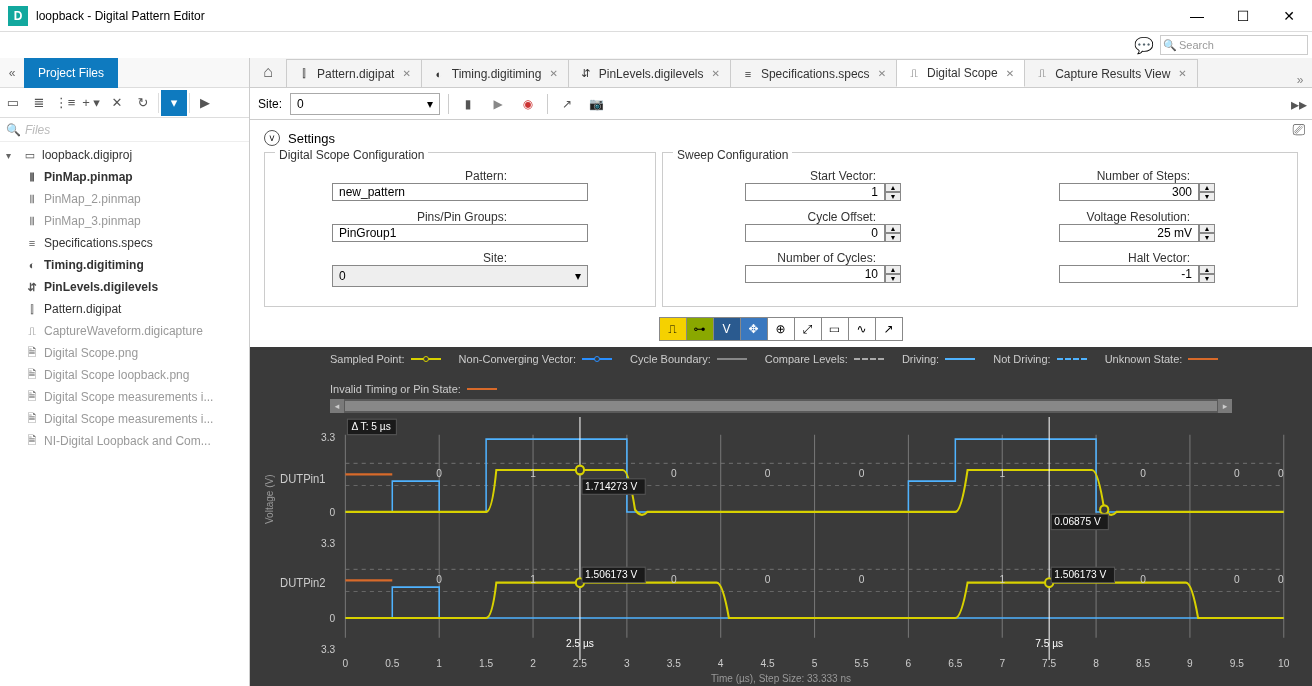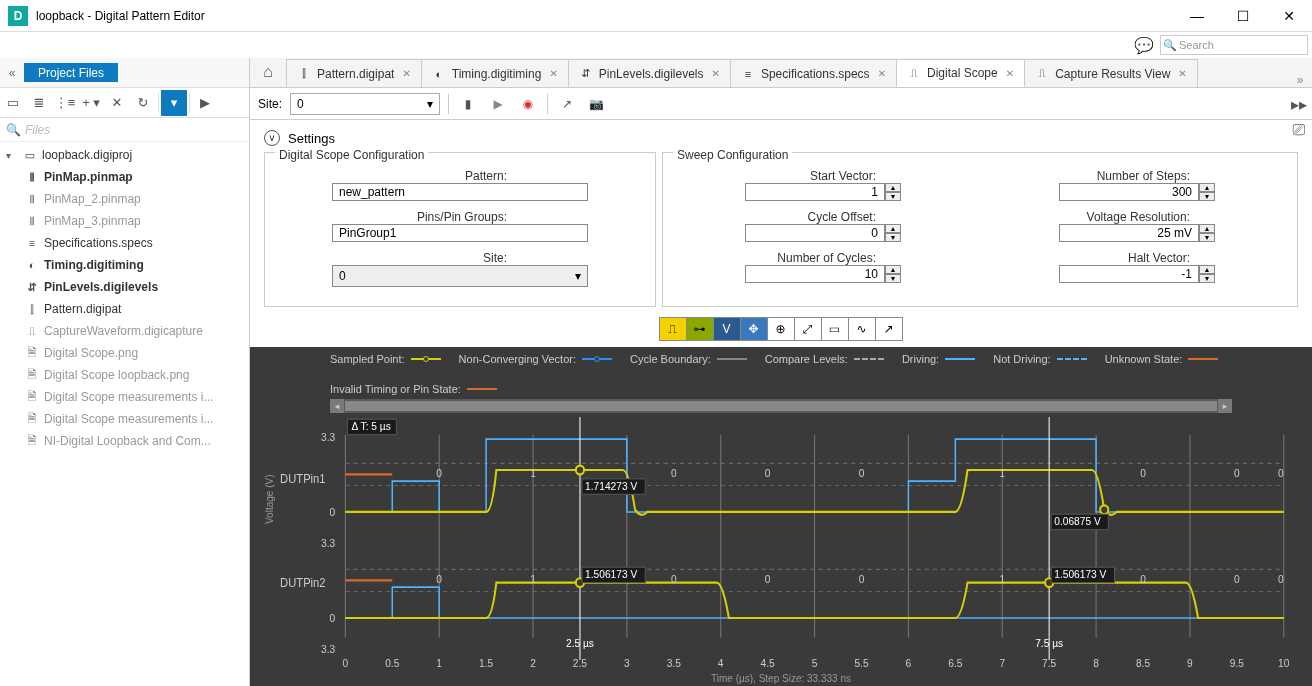--- a/index.html
+++ b/index.html
@@ -20,21 +20,21 @@
 .menubar .search { width: 148px; height: 20px; border: 1px solid #ccc; display: flex; align-items: center; font-size: 11px; color: #999; }
 .menubar .search .s-ic { width: 18px; display: flex; justify-content: center; color: #999; }
 
 
 .main { display: flex; height: 628px; }
 
 
 .sidebar { width: 250px; border-right: 1px solid #ccc; display: flex; flex-direction: column; }
 .sb-head { height: 30px; display: flex; align-items: center; background: #f8f8f8; border-bottom: 1px solid #ddd; }
 .sb-head .chev { width: 24px; display: flex; justify-content: center; color: #666; font-size: 12px; }
-.sb-head .tab { background: #0e7abf; color: #fff; padding: 6px 14px; font-size: 12px; height: 19px; display: flex; align-items: center; }
+.sb-head .tab { background: #0e7abf; color: #fff; padding: 6px 14px; font-size: 12px; height: 30px; display: flex; align-items: center; }
 .sb-tools { height: 30px; display: flex; align-items: center; border-bottom: 1px solid #ddd; gap: 0; }
 .sb-tools .tbtn { width: 26px; height: 26px; display: flex; align-items: center; justify-content: center; color: #555; font-size: 13px; }
 .sb-tools .sep { width: 1px; height: 20px; background: #ddd; margin: 0 2px; }
 .sb-tools .filter-on { background: #0e7abf; color: #fff; }
 .sb-filter { height: 24px; display: flex; align-items: center; border-bottom: 1px solid #eee; padding: 0 6px; color: #bbb; font-size: 12px; gap: 4px; }
 .tree { flex: 1; overflow: auto; font-size: 12px; padding-top: 2px; }
 .tree-row { display: flex; align-items: center; height: 22px; padding-left: 6px; gap: 4px; color: #333; }
 .tree-row.d1 { padding-left: 24px; }
 .tree-row.bold { font-weight: 600; }
 .tree-row.dim { color: #999; }

